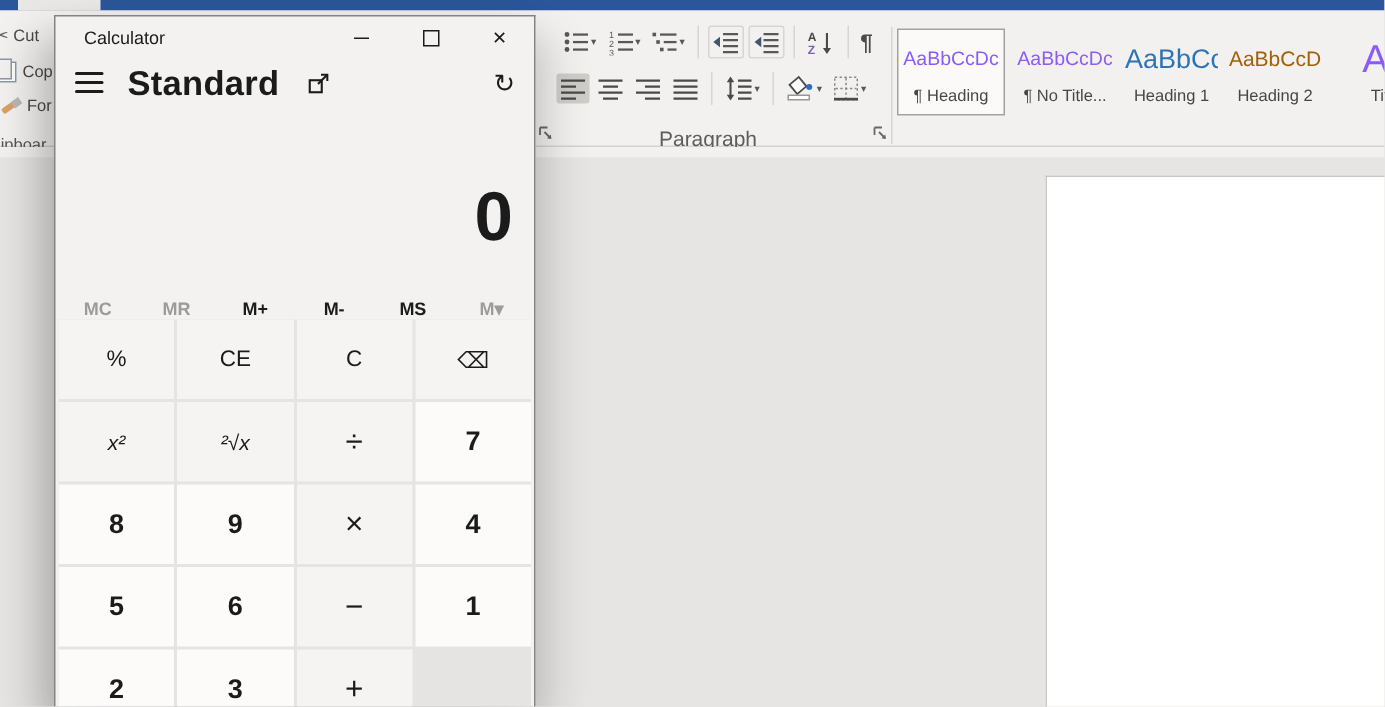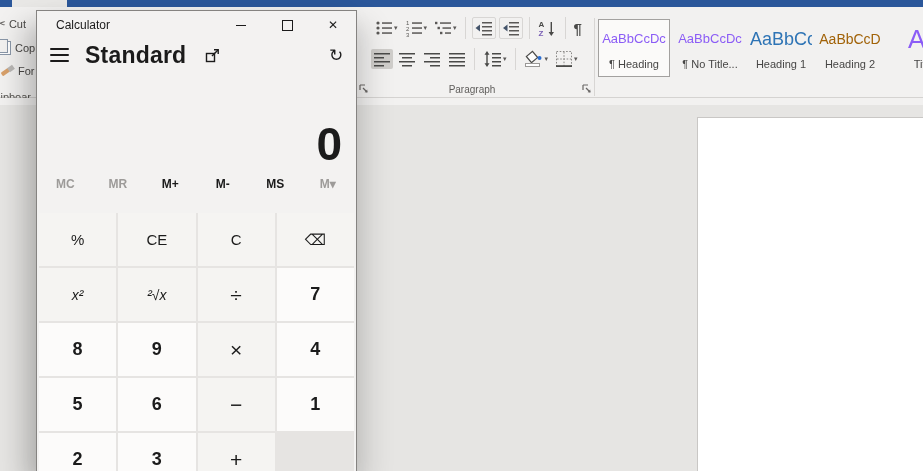--- a/index.html
+++ b/index.html
@@ -27,21 +27,21 @@
   .fp-ic .tip{position:absolute;left:7px;top:1px;width:6px;height:5px;background:#b9b7b5;transform:rotate(-35deg)}
   .clip-group-label{position:absolute;left:-2px;top:84px;font-size:11px;color:#55534f}
   
   .pg-row{position:absolute;display:flex;align-items:center;gap:3px}
   .rbtn{display:flex;align-items:center;justify-content:center;padding:1px 2px;border-radius:2px}
   .rbtn.sel{background:#cfcdca}
   .dd{font-size:7px;color:#5a5856;margin-left:1px}
   .vsep{width:1px;height:22px;background:#d8d6d4;margin:0 3px}
   .pilcrow-glyph{font-size:15px;color:#4a4a48;font-weight:bold}
   .pg-label{position:absolute;left:372px;top:77px;width:200px;text-align:center;
-            font-size:10px;color:#5f5d5b}
+            font-size:14px;color:#5f5d5b}
   .launcher{position:absolute;width:10px;height:10px}
   .groups-sep{position:absolute;left:594px;top:11px;width:1px;height:78px;background:#d8d6d4}
   
   .styles{position:absolute;left:598px;top:12px;display:flex;gap:5px}
   .style-item{height:58px;box-sizing:border-box;text-align:center;padding-top:7px;overflow:hidden;white-space:nowrap}
   .style-item.sel{border:1px solid #a3a19f;background:#fbfaf9;padding-top:6px}
   .style-sample{line-height:26px;height:26px;color:#8b5cf6}
   .style-sample.body{font-size:13px}
   .style-sample.h1{font-size:18px;color:#2e74b5}
   .style-sample.h2{font-size:14px;color:#a16207}
@@ -60,21 +60,21 @@
   .close-glyph{font-size:12px;color:#1b1b1b}
   .calc-nav{height:32px;display:flex;align-items:center;padding:0 13px}
   .hamburger{width:19px;display:flex;flex-direction:column;gap:4px}
   .hamburger span{display:block;height:2px;background:#1b1b1b;border-radius:1px}
   .calc-mode{font-size:23px;font-weight:700;color:#1b1b1b;margin-left:16px;letter-spacing:.2px}
   .pin-ic{margin-left:18px}
   .hist-ic{margin-left:auto;font-size:17px;color:#1b1b1b;transform:scaleX(-1)}
   .calc-display{height:106px;display:flex;align-items:flex-end;justify-content:flex-end;
                 padding:0 14px 10px 0;box-sizing:border-box}
   .display-val{font-size:46px;font-weight:600;color:#1b1b1b;line-height:1}
-  .calc-memory{height:36px;display:flex;align-items:flex-start;padding:0 2px}
+  .calc-memory{height:36px;display:flex;align-items:flex-end;padding:0 2px}
   .membtn{flex:1;text-align:center;font-size:12px;font-weight:600;color:#1b1b1b}
   .membtn.disabled{color:#9d9b99}
   .keypad{position:absolute;left:2px;right:2px;top:202px;bottom:0;
           display:grid;grid-template-columns:repeat(4,1fr);grid-auto-rows:53px;gap:2px;
           background:#e6e4e2;overflow:hidden}
   .key{display:flex;align-items:center;justify-content:center;color:#1b1b1b}
   .key.fn{background:#f5f4f2;font-size:15px}
   .key.num{background:#fcfbfa;font-size:18px;font-weight:600}
   .key.op{background:#f5f4f2;font-size:21px;font-weight:300}
   .key.math{font-style:italic;font-size:14px}

